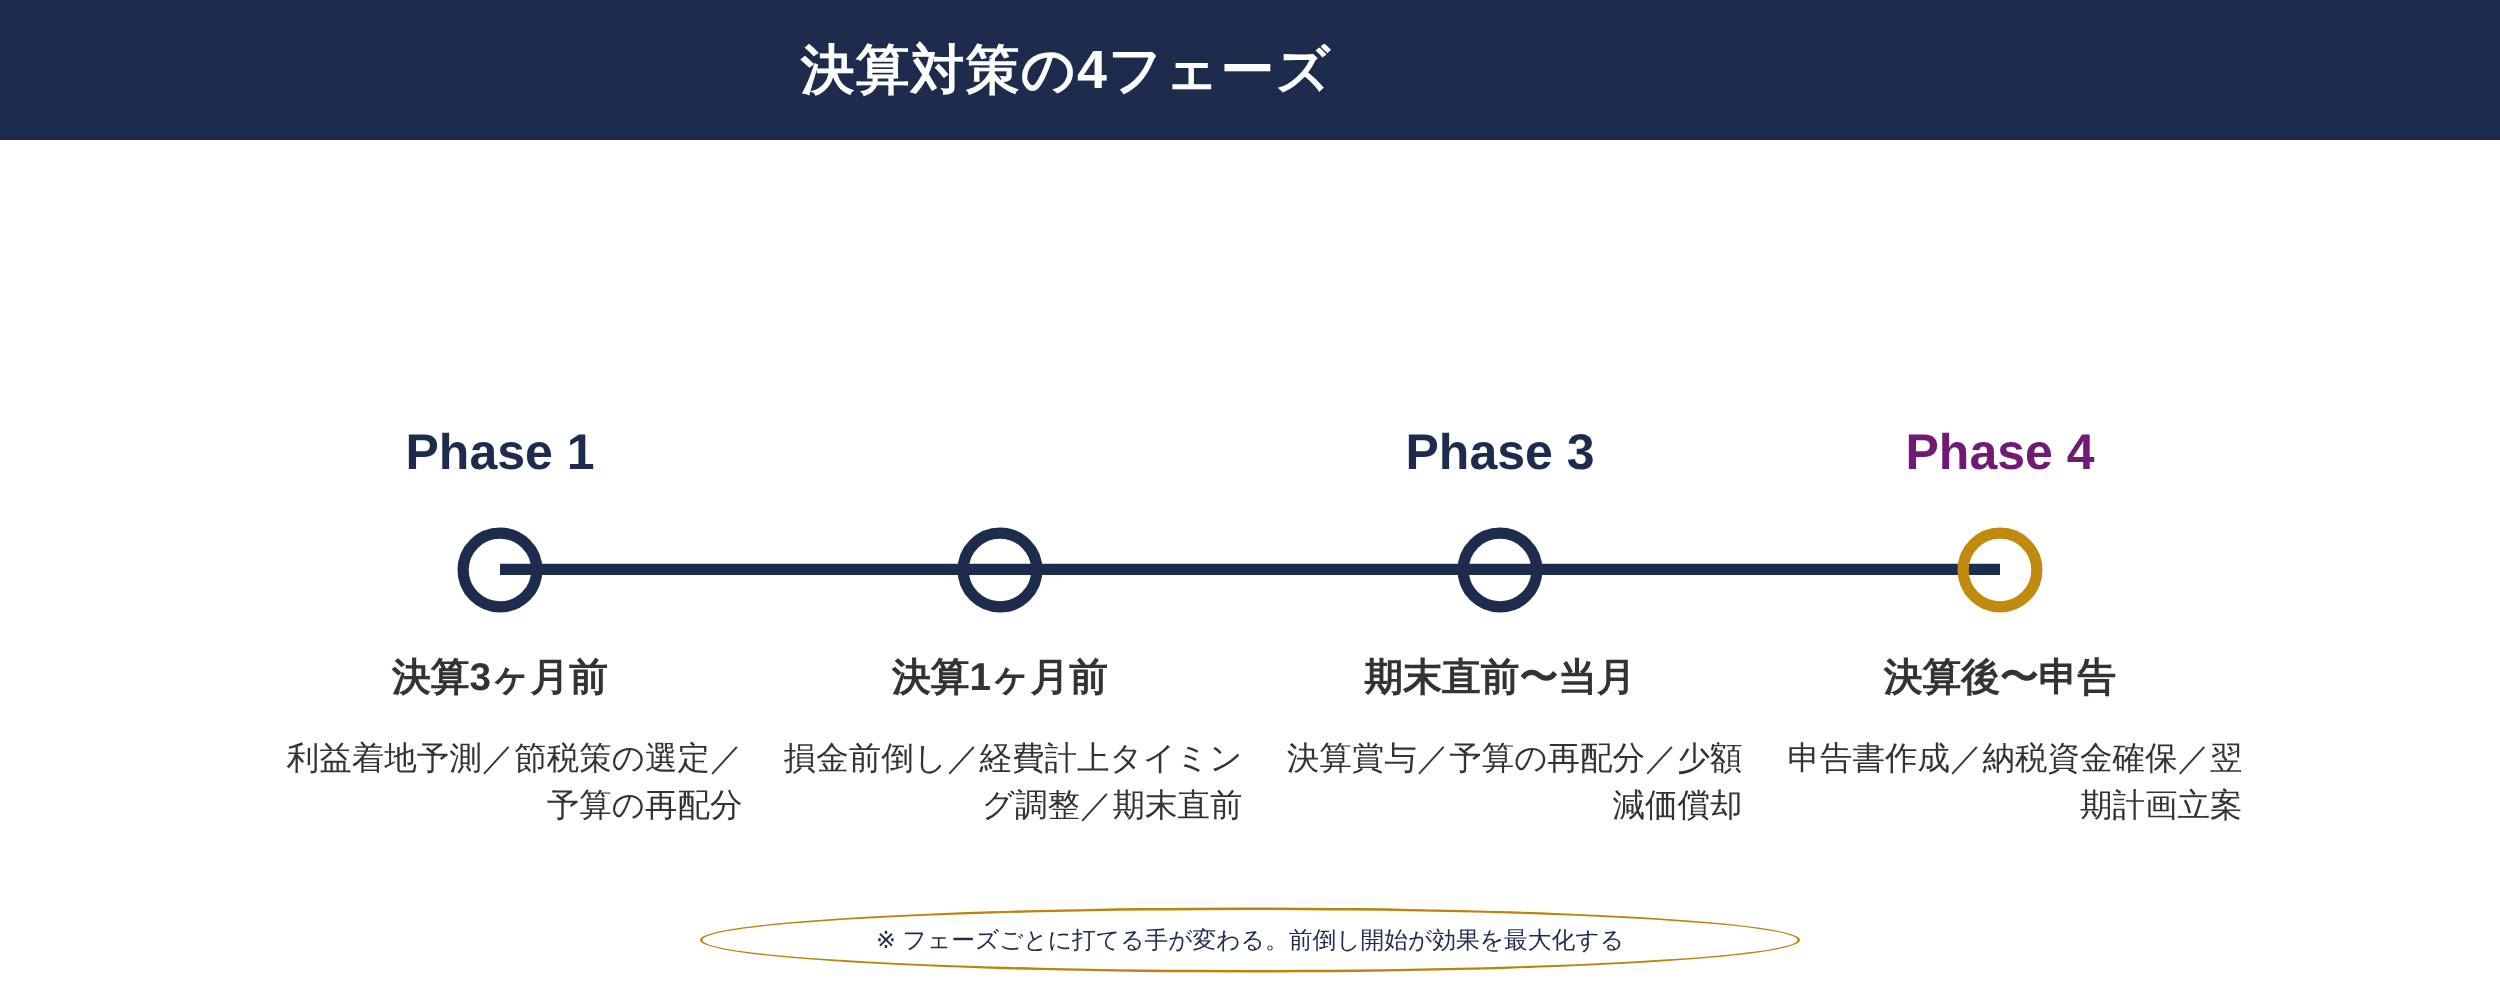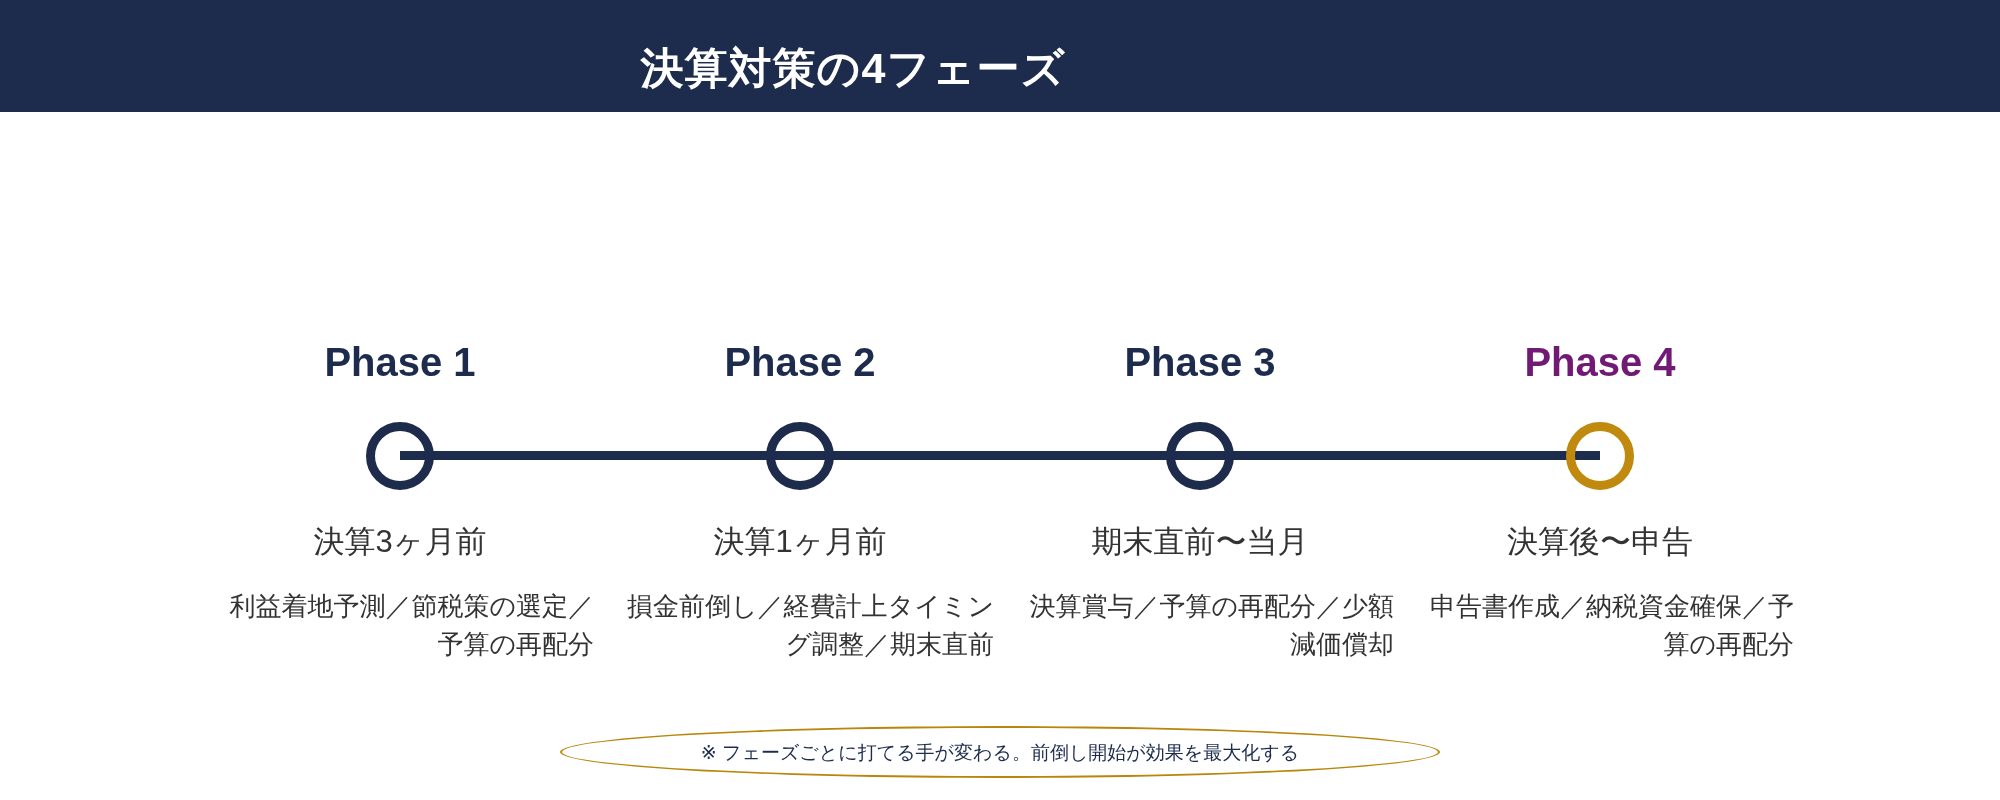--- a/index.html
+++ b/index.html
@@ -25,21 +25,21 @@
     position: absolute;
     left: 0;
     top: 0;
     width: 2000px;
     height: 112px;
     background: #1d2c4d;
   }
   .header-title {
     position: absolute;
     left: 0;
-    top: 12px;
+    top: 0;
     width: 1706px;
     height: 112px;
     display: flex;
     align-items: center;
     justify-content: center;
     color: #ffffff;
     font-size: 43px;
     font-weight: bold;
     letter-spacing: 1px;
     line-height: 1;
@@ -93,21 +93,21 @@
   }
   .phase-col.p4 .node { border-color: #c08a0e; }
 
   .phase-time {
     position: absolute;
     top: 523px;
     left: 0;
     width: 400px;
     text-align: center;
     font-size: 31px;
-    font-weight: normal;
+    font-weight: bold;
     color: #333333;
     line-height: 1.25;
     white-space: nowrap;
   }
 
   .phase-desc {
     position: absolute;
     top: 588px;
     left: 6px;
     width: 388px;
@@ -163,38 +163,37 @@
   <div class="timeline-track"></div>
 
   <div class="phase-col p1">
     <div class="phase-label">Phase 1</div>
     <div class="node"></div>
     <div class="phase-time">決算3ヶ月前</div>
     <div class="phase-desc">利益着地予測／節税策の選定／予算の再配分</div>
   </div>
 
   <div class="phase-col p2">
-    <div class="phase-label">Phase 2</div>
     <div class="node"></div>
     <div class="phase-time">決算1ヶ月前</div>
     <div class="phase-desc">損金前倒し／経費計上タイミング調整／期末直前</div>
   </div>
 
   <div class="phase-col p3">
     <div class="phase-label">Phase 3</div>
     <div class="node"></div>
     <div class="phase-time">期末直前〜当月</div>
     <div class="phase-desc">決算賞与／予算の再配分／少額減価償却</div>
   </div>
 
   <div class="phase-col p4">
     <div class="phase-label">Phase 4</div>
     <div class="node"></div>
     <div class="phase-time">決算後〜申告</div>
-    <div class="phase-desc">申告書作成／納税資金確保／予算の再配分</div>
+    <div class="phase-desc">申告書作成／納税資金確保／翌期計画立案</div>
   </div>
 
   <div class="footnote-wrap">
     <div class="footnote-ellipse"></div>
     <div class="footnote-text">※ フェーズごとに打てる手が変わる。前倒し開始が効果を最大化する</div>
   </div>
 
 </div>
 
 </body></html>

